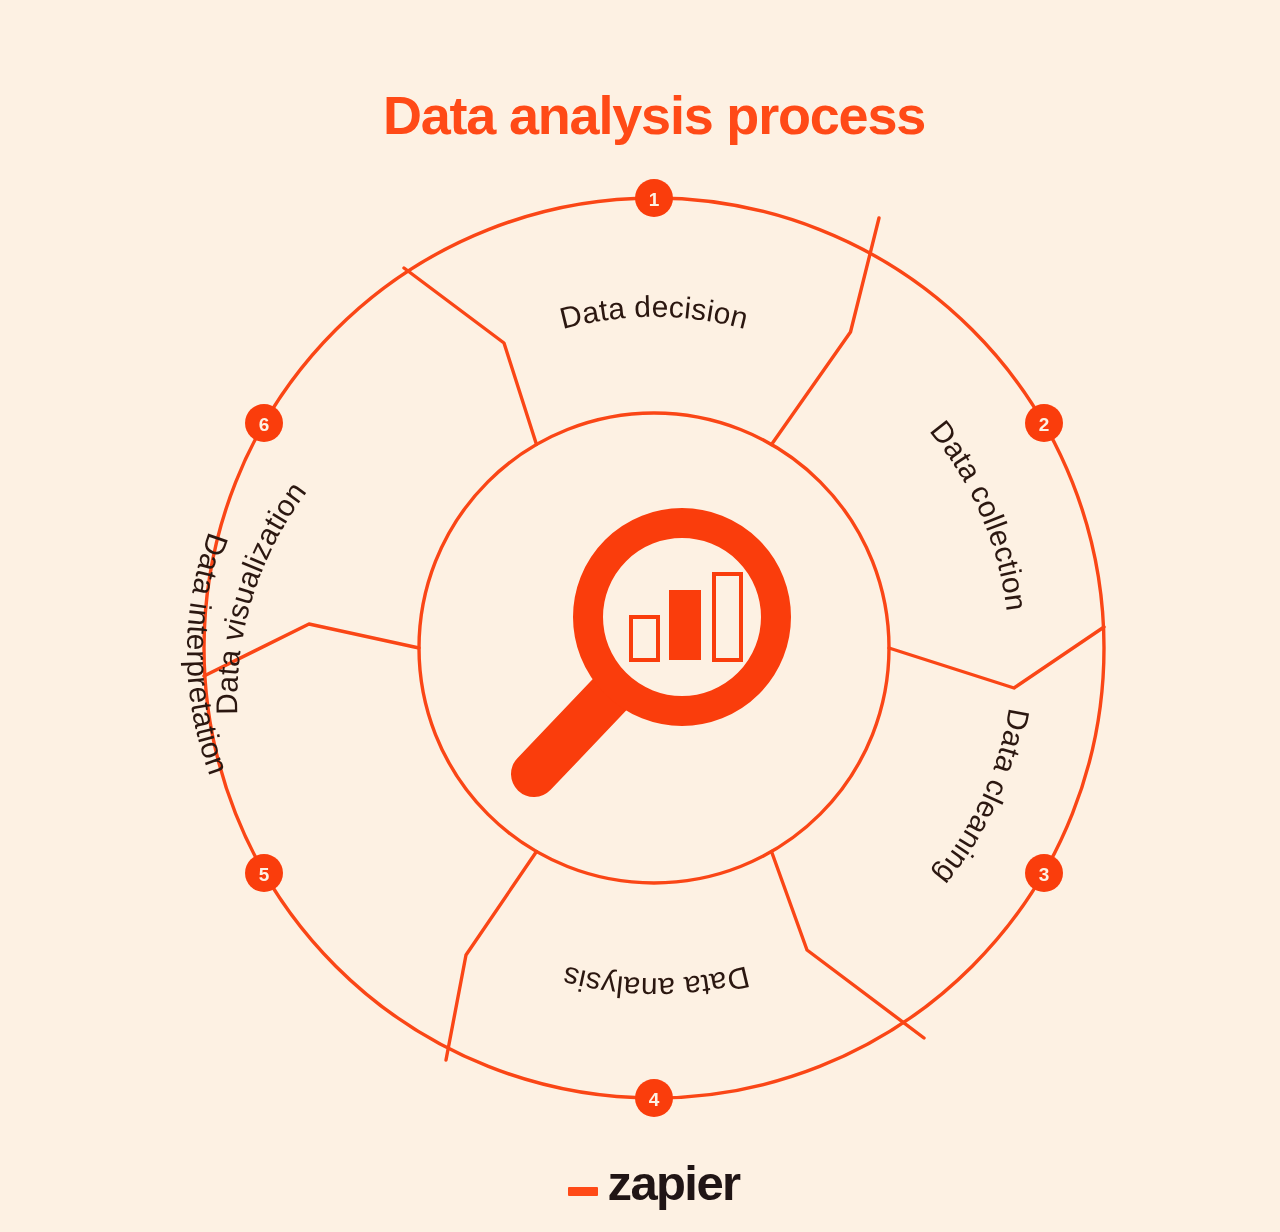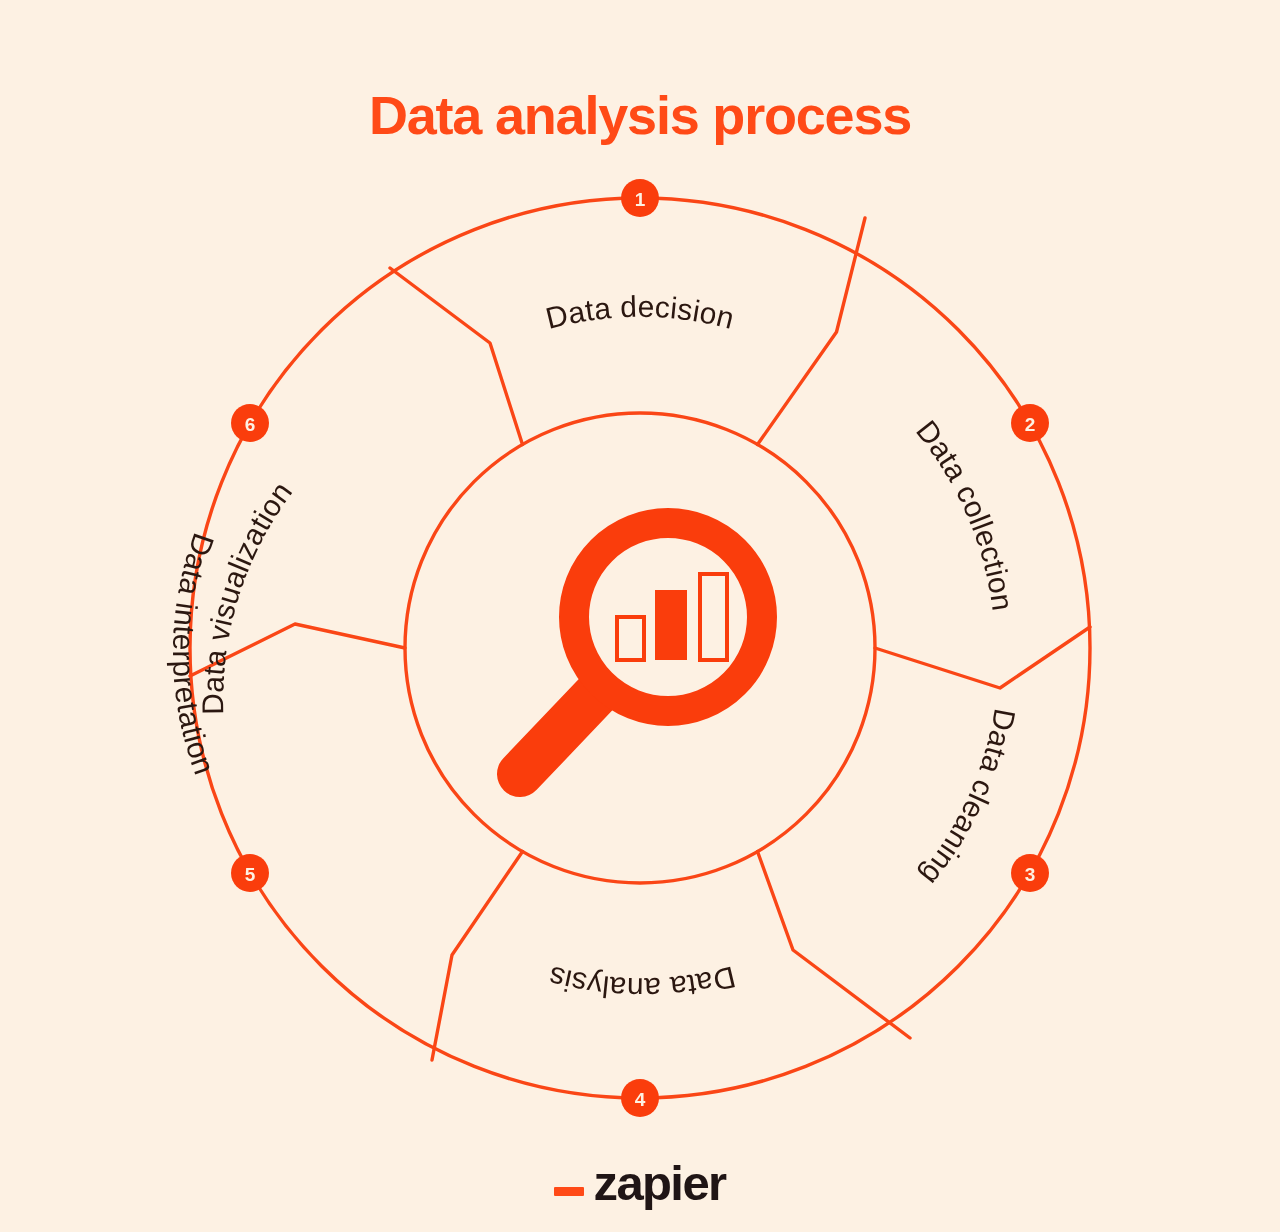--- a/index.html
+++ b/index.html
@@ -13,20 +13,21 @@
     background: #FDF1E3;
     font-family: "Liberation Sans", sans-serif;
     overflow: hidden;
     position: relative;
   }
   #root {
     position: absolute;
     inset: 0;
     width: 1024px;
     height: 1232px;
+    margin-left: 14px;
   }
   .page-title {
     position: absolute;
     top: 88px;
     left: 0;
     width: 1280px;
     text-align: center;
     font-family: "Liberation Sans", sans-serif;
     font-size: 54px;
     font-weight: bold;

